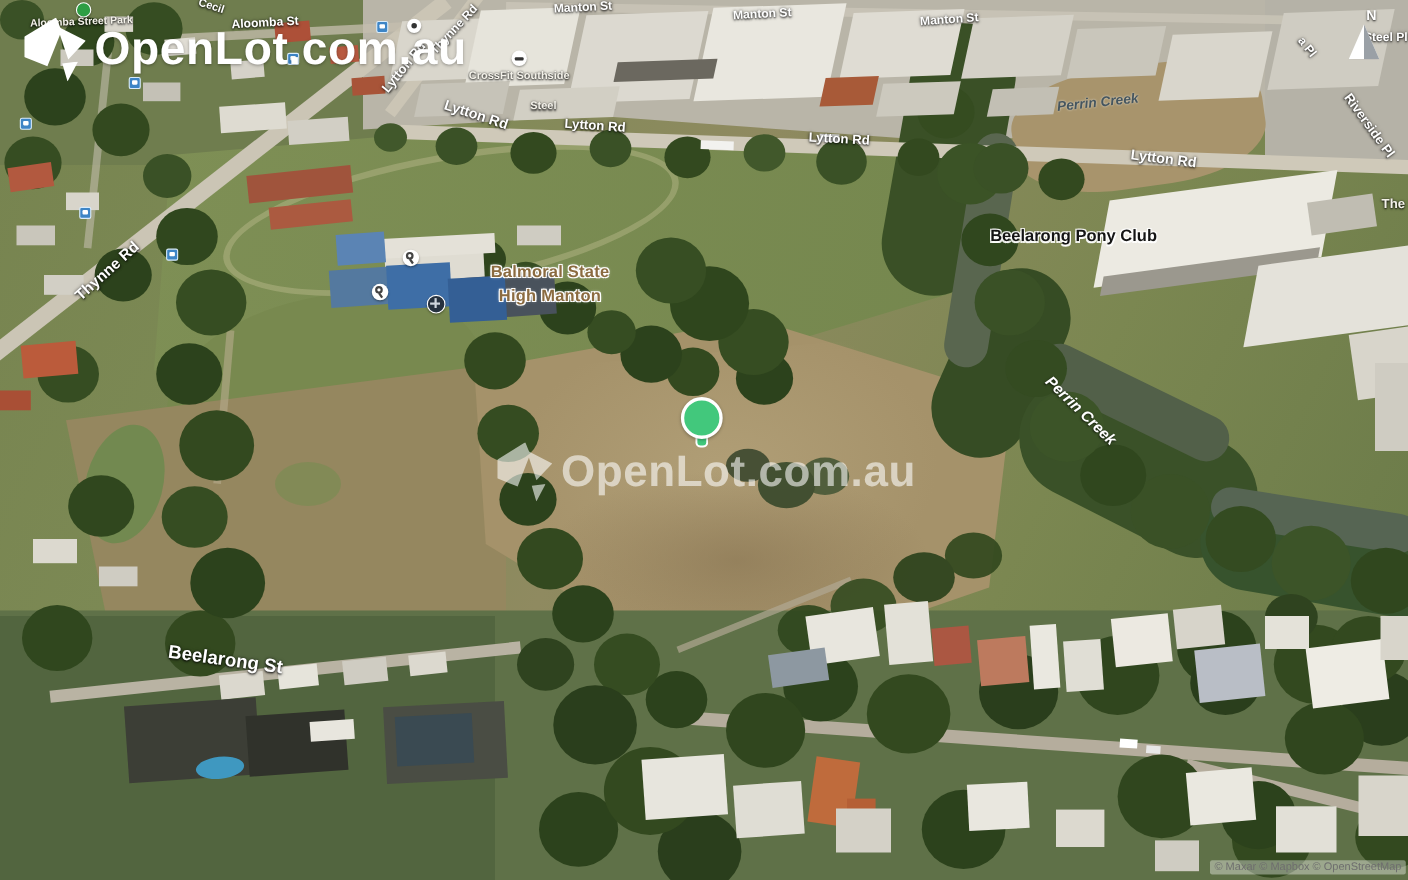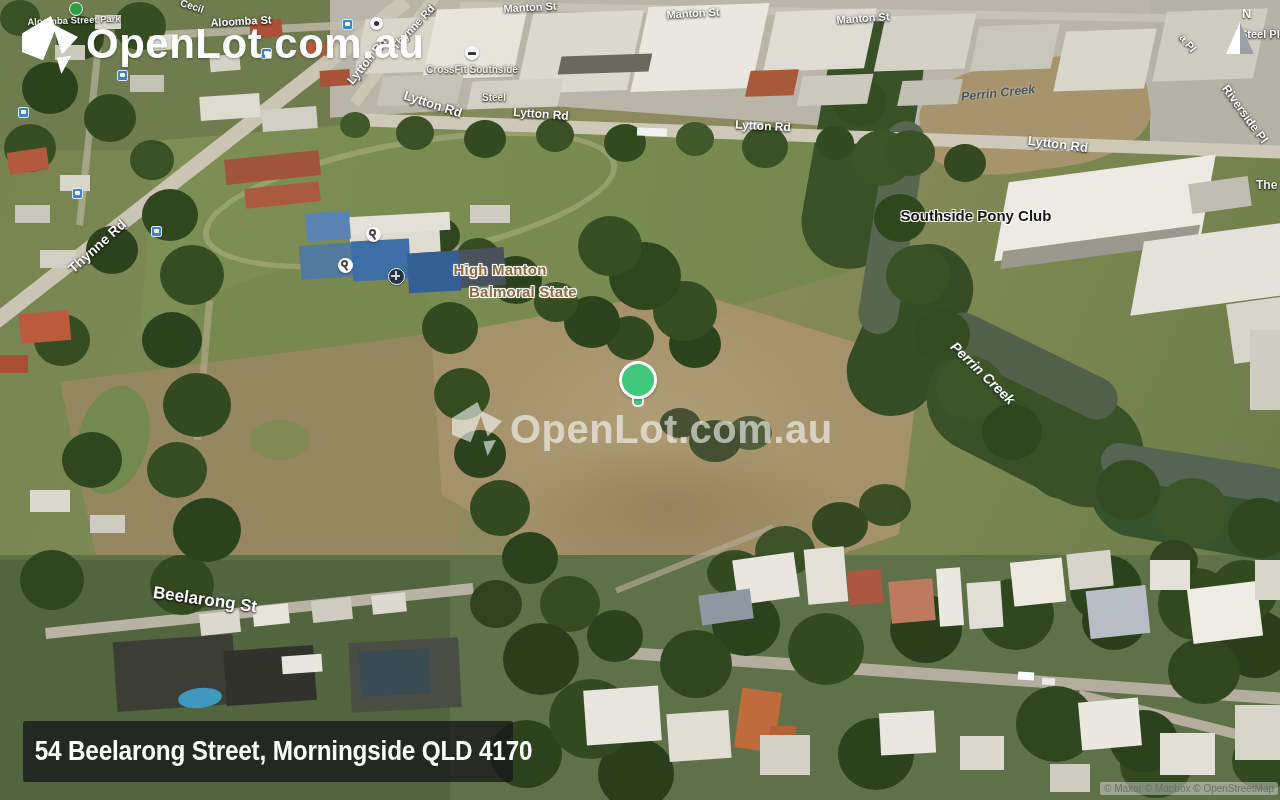--- a/index.html
+++ b/index.html
@@ -285,28 +285,28 @@
 
     <div class="lbl ctr road" style="left:367px;top:61px;font-size:12px;transform:translate(-50%,-50%) rotate(-51deg);">Lytton Rd</div>
     <div class="lbl ctr road" style="left:433px;top:104px;font-size:13px;transform:translate(-50%,-50%) rotate(18deg);">Lytton Rd</div>
     <div class="lbl ctr road" style="left:541px;top:114px;font-size:12px;transform:translate(-50%,-50%) rotate(4deg);">Lytton Rd</div>
     <div class="lbl ctr road" style="left:763px;top:126px;font-size:12px;transform:translate(-50%,-50%) rotate(3deg);">Lytton Rd</div>
     <div class="lbl ctr road" style="left:1058px;top:144px;font-size:13px;transform:translate(-50%,-50%) rotate(7deg);">Lytton Rd</div>
 
     <div class="lbl ctr water" style="left:998px;top:93px;font-size:12.5px;transform:translate(-50%,-50%) rotate(-6deg);">Perrin Creek</div>
     <div class="lbl ctr water-w" style="left:983px;top:373px;font-size:14px;transform:translate(-50%,-50%) rotate(44deg);">Perrin Creek</div>
 
-    <div class="lbl ctr dark-poi" style="left:976px;top:215px;font-size:15px;">Southside Pony Club</div>
+    <div class="lbl ctr dark-poi" style="left:976px;top:215px;font-size:15px;">Beelarong Pony Club</div>
 
     <div class="lbl ctr road" style="left:1245px;top:114px;font-size:12px;transform:translate(-50%,-50%) rotate(54deg);">Riverside Pl</div>
     <div class="lbl road" style="left:1240px;top:28px;font-size:11px;">Steel Pl</div>
     <div class="lbl ctr road" style="left:1188px;top:43px;font-size:11px;transform:translate(-50%,-50%) rotate(52deg);">a Pl</div>
     <div class="lbl poi" style="left:1256px;top:178px;font-size:12px;">The S</div>
 
-    <div class="lbl ctr school" style="left:523px;top:247px;font-size:15px;margin-top:44px;">Balmoral State</div>
+    <div class="lbl ctr school" style="left:500px;top:247px;font-size:15px;">Balmoral State</div>
     <div class="lbl ctr school" style="left:500px;top:269px;font-size:15px;">High Manton</div>
 
     <div class="lbl ctr road" style="left:205px;top:600px;font-size:17px;transform:translate(-50%,-50%) rotate(8deg);">Beelarong St</div>
 
     <div class="lbl ctr poi" style="left:472px;top:69px;font-size:10px;">CrossFit Southside</div>
     <div class="lbl ctr poi" style="left:494px;top:97px;font-size:10px;">Steel</div>
 
     <div class="bus" style="left:342px;top:19px;"></div>
     <div class="bus" style="left:261px;top:48px;"></div>
     <div class="bus" style="left:117px;top:70px;"></div>
@@ -355,19 +355,16 @@
     </div>
     <div class="word">OpenLot.com.au</div>
   </div>
 
   <div id="compass">
     <div class="tri"></div>
     <div class="tri-sh"></div>
     <div class="n">N</div>
   </div>
 
-  <div id="addressbar">
-    <div class="txt">54 Beelarong Street, Morningside QLD 4170</div>
-  </div>
 
   <div id="attribution">© Maxar © Mapbox © OpenStreetMap</div>
 
 </div>
 
 </body></html>

